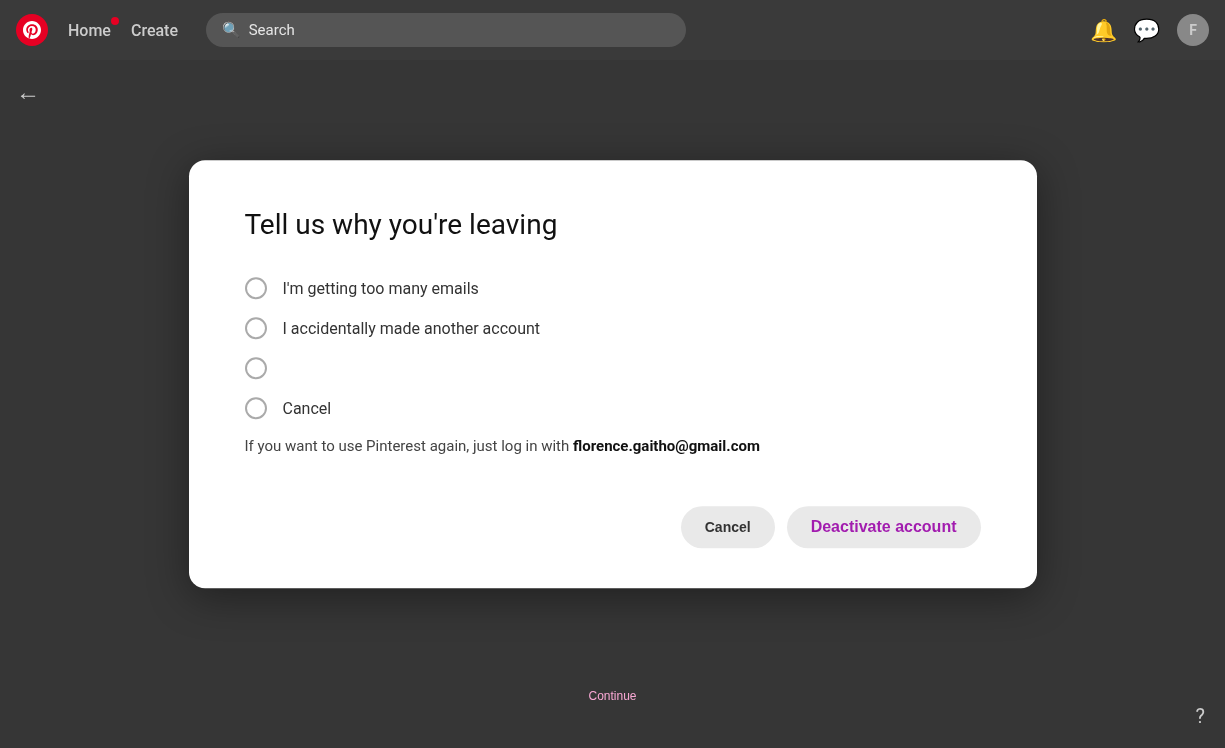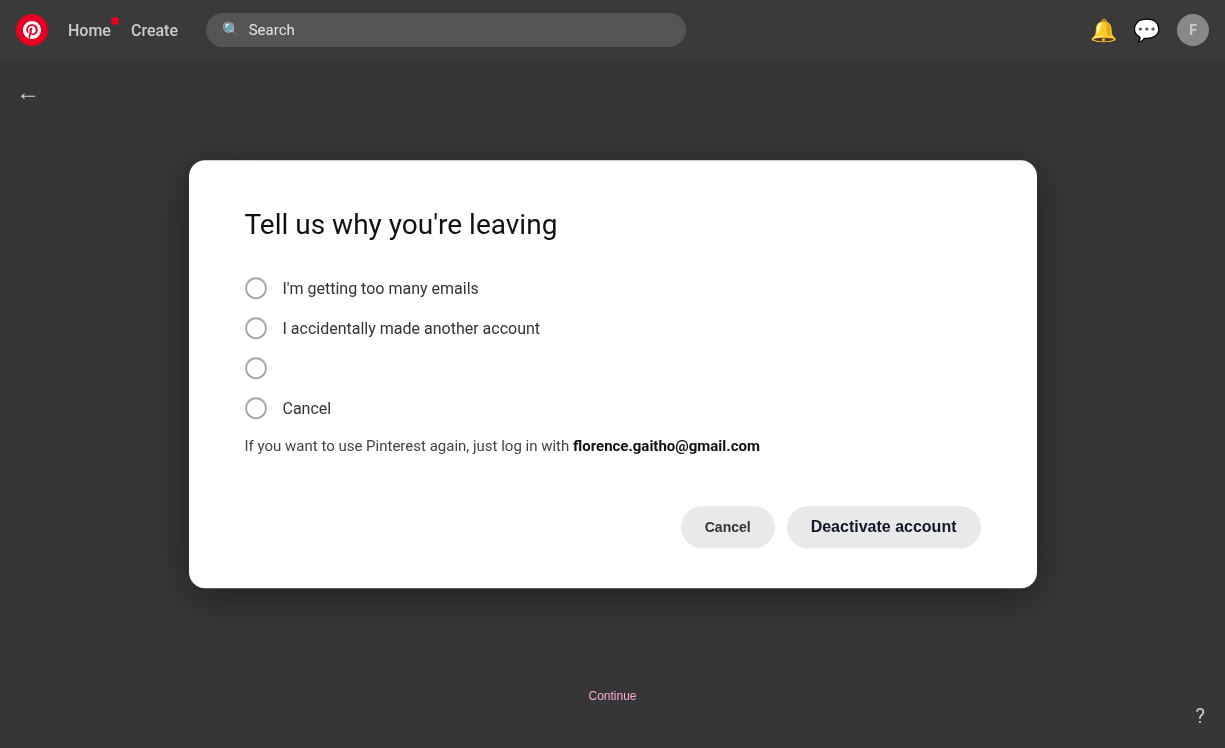--- a/index.html
+++ b/index.html
@@ -223,21 +223,21 @@
       font-size: 14px;
       font-weight: 600;
       cursor: pointer;
     }
 
     .btn-deactivate {
       padding: 12px 24px;
       border-radius: 24px;
       border: none;
       background: #e9e9e9;
-      color: #0f172a;
+      color: #a21caf;
       font-size: 16px;
       font-weight: 600;
       cursor: pointer;
     }
   </style>
 </head>
 <body>
 
 <div class="navbar">
   <div class="pinterest-logo">

